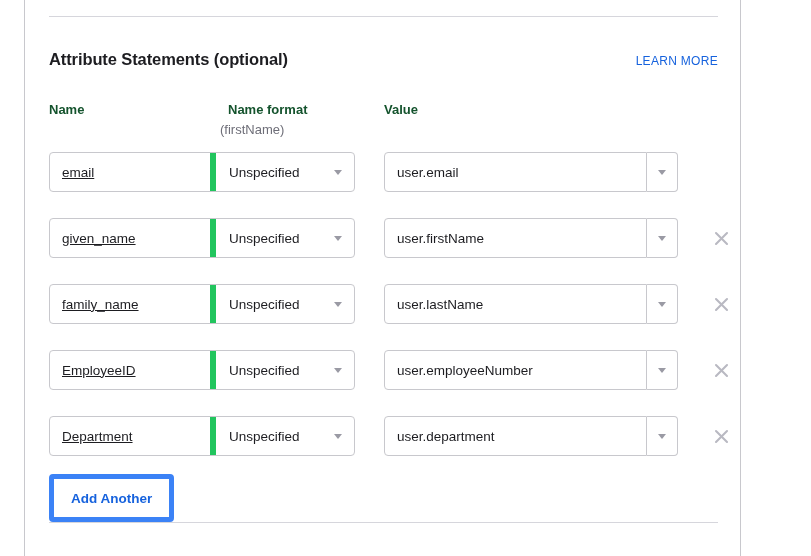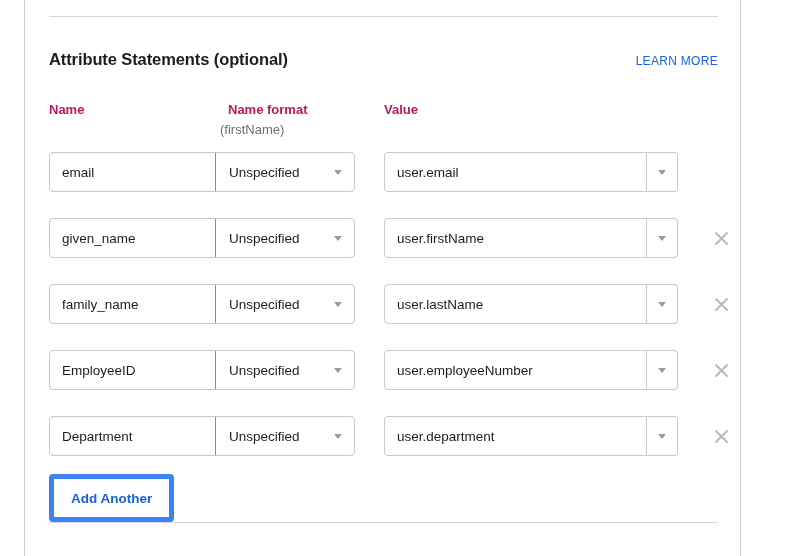--- a/index.html
+++ b/index.html
@@ -76,21 +76,21 @@
     left: 24px;
     top: 122px;
     width: 669px;
     height: 40px;
   }
   .col-head {
     position: absolute;
     top: 0;
     font-size: 13px;
     font-weight: bold;
-    color: #be185d;
+    color: #14532d;
     white-space: nowrap;
     text-align: center;
   }
   .col-head-name   { left: 0px; }
   .col-head-format { left: 171px; padding-left: 8px; }
   .col-head-value  { left: 335px; }
   .col-sub {
     position: absolute;
     left: 171px;
     top: 20px;
@@ -124,28 +124,29 @@
     border: 1px solid #c8c8cd;
     border-radius: 4px;
     box-sizing: border-box;
     background: #ffffff;
     overflow: hidden;
   }
   .name-input {
     width: 166px;
     height: 100%;
     border: none;
-    border-right: 1px solid #22c55e;
+    border-right: 6px solid #22c55e;
     outline: none;
     padding: 0 12px;
     box-sizing: border-box;
     font-family: "Liberation Sans", sans-serif;
     font-size: 13.5px;
     color: #1d1d21;
     background: transparent;
+    text-decoration: underline;
   }
   .format-select {
     flex: 1;
     height: 100%;
     display: flex;
     align-items: center;
     padding: 0 10px 0 13px;
     box-sizing: border-box;
     cursor: pointer;
     background: transparent;

